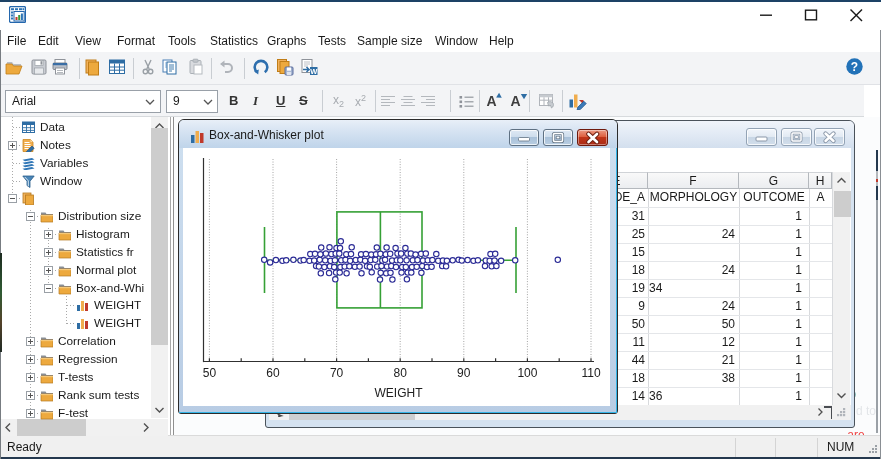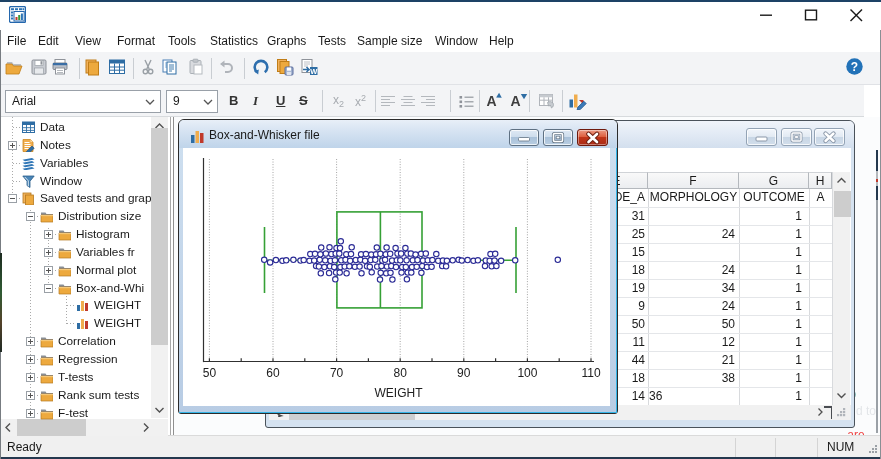--- a/index.html
+++ b/index.html
@@ -295,21 +295,20 @@
       <svg width="7" height="7" viewBox="0 0 7 7">
         <path d="M1 3.5h5" stroke="#555"></path>
       </svg>
     </div>
     <div class="ab" style="left:22px;top:75px;z-index:2">
       <svg width="13" height="13" viewBox="0 0 13 13">
         <rect x="1" y="1" width="8" height="10" fill="#f2b25c" stroke="#b5791f" stroke-width="0.8"></rect>
         <rect x="3.5" y="3" width="8" height="10" fill="#eda93e" stroke="#b5791f" stroke-width="0.8"></rect>
       </svg>
     </div>
-    <div class="ab" style="left:40px;top:73px;line-height:17px;white-space:nowrap">Saved tests and grap</div>
     <div class="ab" style="left:31px;top:99px;width:9px;height:1px;background-image:repeating-linear-gradient(90deg,#aaa 0 1px,transparent 1px 3px)"></div>
     <div class="ab" style="left:26px;top:95px;width:9px;height:9px;border:1px solid #9aa0a6;background:#fff;z-index:2">
       <svg width="7" height="7" viewBox="0 0 7 7">
         <path d="M1 3.5h5" stroke="#555"></path>
       </svg>
     </div>
     <div class="ab" style="left:40px;top:93px;z-index:2">
       <svg width="13" height="13" viewBox="0 0 13 13">
         <path d="M1 2.5h4.5l1 1.5H13v1H1z" fill="#8a8f96"></path>
         <path d="M1 5h12v7H1z" fill="#eda93e" stroke="#b5791f" stroke-width="0.7"></path>
@@ -337,21 +336,21 @@
         <path d="M1 3.5h5M3.5 1v5" stroke="#555"></path>
       </svg>
     </div>
     <div class="ab" style="left:58px;top:129px;z-index:2">
       <svg width="13" height="13" viewBox="0 0 13 13">
         <path d="M1 2.5h4.5l1 1.5H13v1H1z" fill="#8a8f96"></path>
         <path d="M1 5h12v7H1z" fill="#eda93e" stroke="#b5791f" stroke-width="0.7"></path>
         <path d="M1 5h12v1.2H1z" fill="#f5c878"></path>
       </svg>
     </div>
-    <div class="ab" style="left:76px;top:127px;line-height:17px;white-space:nowrap">Variables fr</div>
+    <div class="ab" style="left:76px;top:127px;line-height:17px;white-space:nowrap">Statistics fr</div>
     <div class="ab" style="left:49px;top:153px;width:9px;height:1px;background-image:repeating-linear-gradient(90deg,#aaa 0 1px,transparent 1px 3px)"></div>
     <div class="ab" style="left:44px;top:149px;width:9px;height:9px;border:1px solid #9aa0a6;background:#fff;z-index:2">
       <svg width="7" height="7" viewBox="0 0 7 7">
         <path d="M1 3.5h5M3.5 1v5" stroke="#555"></path>
       </svg>
     </div>
     <div class="ab" style="left:58px;top:147px;z-index:2">
       <svg width="13" height="13" viewBox="0 0 13 13">
         <path d="M1 2.5h4.5l1 1.5H13v1H1z" fill="#8a8f96"></path>
         <path d="M1 5h12v7H1z" fill="#eda93e" stroke="#b5791f" stroke-width="0.7"></path>
@@ -541,21 +540,21 @@
         <div class="ab" style="left:471px;top:61px;width:62px;text-align:right">1</div>
         <div class="ab" style="left:317px;top:79px;width:59px;text-align:right">25</div>
         <div class="ab" style="left:380px;top:79px;width:86px;text-align:right">24</div>
         <div class="ab" style="left:471px;top:79px;width:62px;text-align:right">1</div>
         <div class="ab" style="left:317px;top:97px;width:59px;text-align:right">15</div>
         <div class="ab" style="left:471px;top:97px;width:62px;text-align:right">1</div>
         <div class="ab" style="left:317px;top:115px;width:59px;text-align:right">18</div>
         <div class="ab" style="left:380px;top:115px;width:86px;text-align:right">24</div>
         <div class="ab" style="left:471px;top:115px;width:62px;text-align:right">1</div>
         <div class="ab" style="left:317px;top:133px;width:59px;text-align:right">19</div>
-        <div class="ab" style="left:380px;top:133px;width:86px;text-align:right">34</div>
+        <div class="ab" style="left:380px;top:133px;width:86px;text-align:left">34</div>
         <div class="ab" style="left:471px;top:133px;width:62px;text-align:right">1</div>
         <div class="ab" style="left:317px;top:151px;width:59px;text-align:right">9</div>
         <div class="ab" style="left:380px;top:151px;width:86px;text-align:right">24</div>
         <div class="ab" style="left:471px;top:151px;width:62px;text-align:right">1</div>
         <div class="ab" style="left:317px;top:169px;width:59px;text-align:right">50</div>
         <div class="ab" style="left:380px;top:169px;width:86px;text-align:right">50</div>
         <div class="ab" style="left:471px;top:169px;width:62px;text-align:right">1</div>
         <div class="ab" style="left:317px;top:187px;width:59px;text-align:right">11</div>
         <div class="ab" style="left:380px;top:187px;width:86px;text-align:right">12</div>
         <div class="ab" style="left:471px;top:187px;width:62px;text-align:right">1</div>
@@ -604,21 +603,21 @@
       <div class="ab" style="left:437px;top:28px;width:1px;height:265px;background:#35b5e8"></div>
       <div class="ab" style="left:0;top:291.5px;width:438px;height:1.4px;background:#35b5e8"></div>
       <div class="ab" style="left:0;top:0;width:438px;height:28px;border-radius:5px 5px 0 0;background:linear-gradient(#e8eff8,#d6e3f2 40%,#bfd4ea)"></div>
       <div class="ab" style="left:11px;top:10px">
         <svg width="15" height="15" viewBox="0 0 15 15">
           <rect x="1" y="5" width="3.5" height="8" fill="#2e6da4"></rect>
           <rect x="5.5" y="1" width="3.5" height="12" fill="#f0ad4e"></rect>
           <rect x="10" y="3" width="3.5" height="10" fill="#c0392b"></rect>
         </svg>
       </div>
-      <div class="ab" style="left:30px;top:3px;line-height:24px">Box-and-Whisker file</div>
+      <div class="ab" style="left:30px;top:3px;line-height:24px">Box-and-Whisker plot</div>
       <div class="cbtn" style="left:330px;top:9px;width:30px;height:17px;border-color:#5e7082;background:linear-gradient(#dfe9f4,#ccdcec 49%,#a9c1d9 50%,#b9cee2);box-shadow:inset 0 0 0 1px rgba(255,255,255,.75)">
         <svg width="28" height="15" viewBox="0 0 28 15">
           <rect x="8.5" y="7.5" width="11" height="3.5" rx="1" fill="#fff" stroke="#708090" stroke-width="0.9"></rect>
         </svg>
       </div>
       <div class="cbtn" style="left:364px;top:9px;width:30px;height:17px;border-color:#5e7082;background:linear-gradient(#dfe9f4,#ccdcec 49%,#a9c1d9 50%,#b9cee2);box-shadow:inset 0 0 0 1px rgba(255,255,255,.75)">
         <svg width="28" height="15" viewBox="0 0 28 15">
           <rect x="9.5" y="3.5" width="9" height="8" rx="1" fill="none" stroke="#6a7a8a" stroke-width="3.2"></rect>
           <rect x="9.5" y="3.5" width="9" height="8" rx="1" fill="none" stroke="#fff" stroke-width="1.6"></rect>
           <rect x="12.2" y="6.2" width="3.6" height="2.6" fill="#fff" stroke="#6a7a8a" stroke-width="0.8"></rect>

